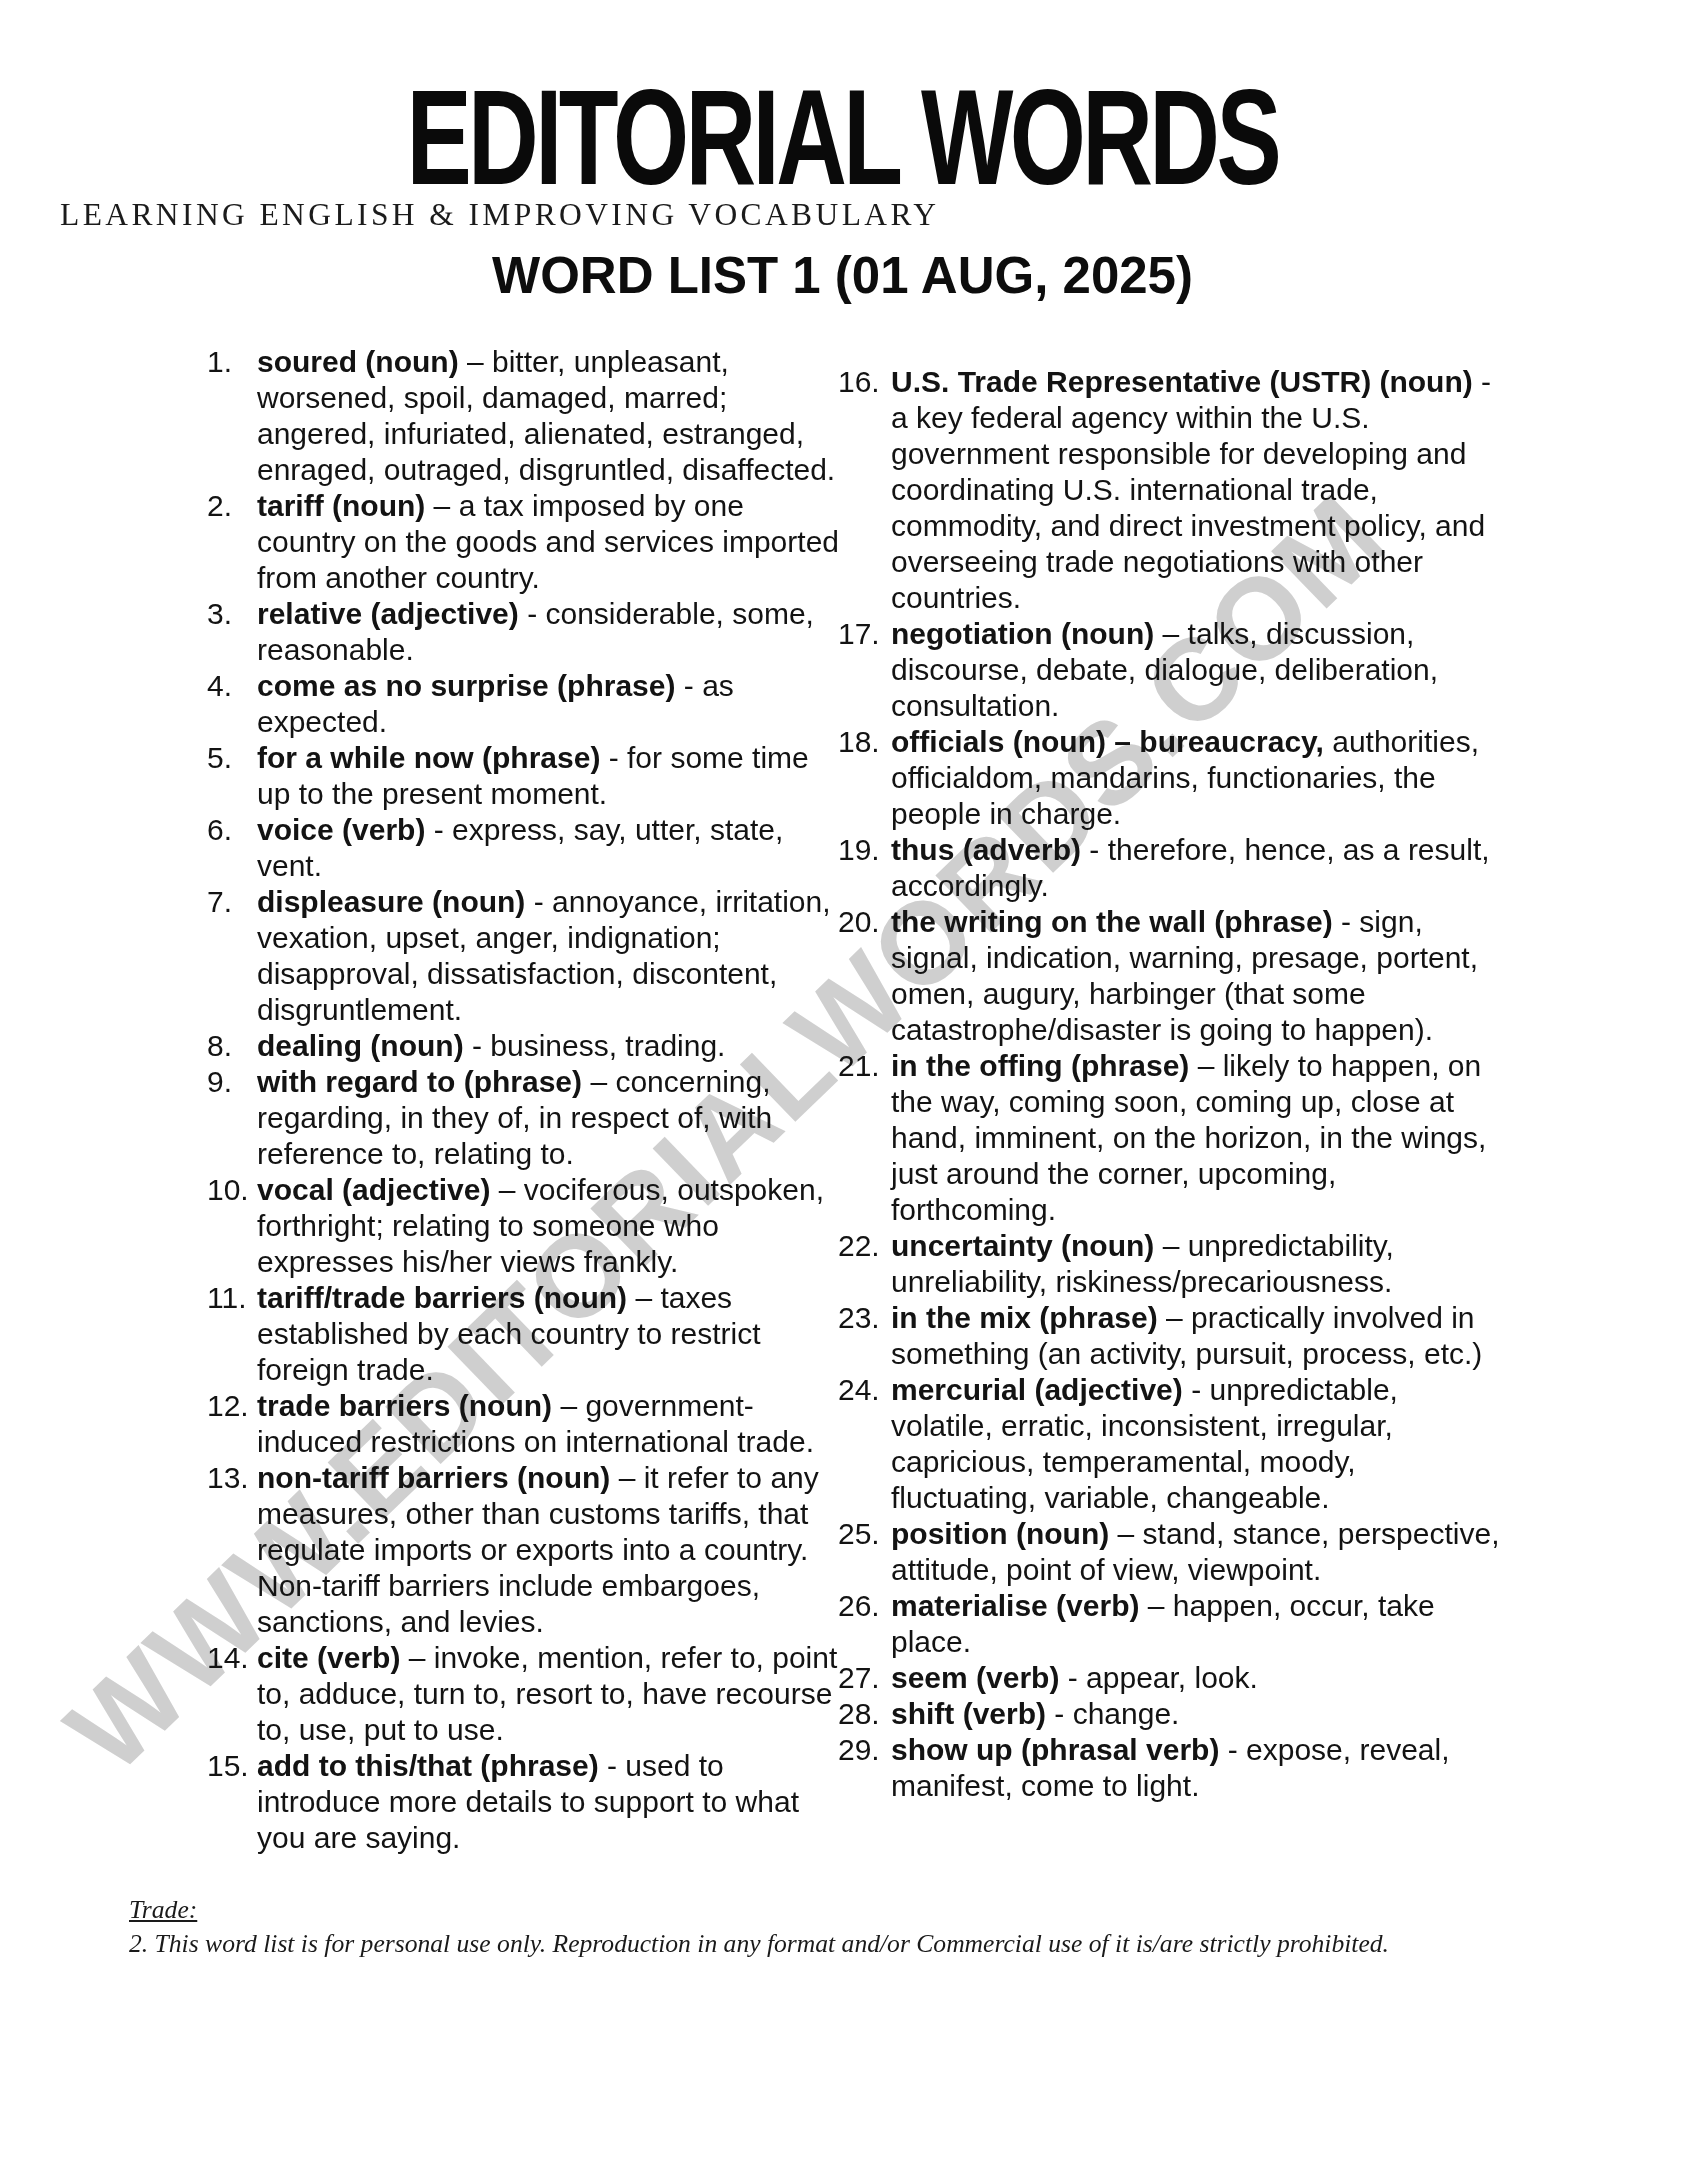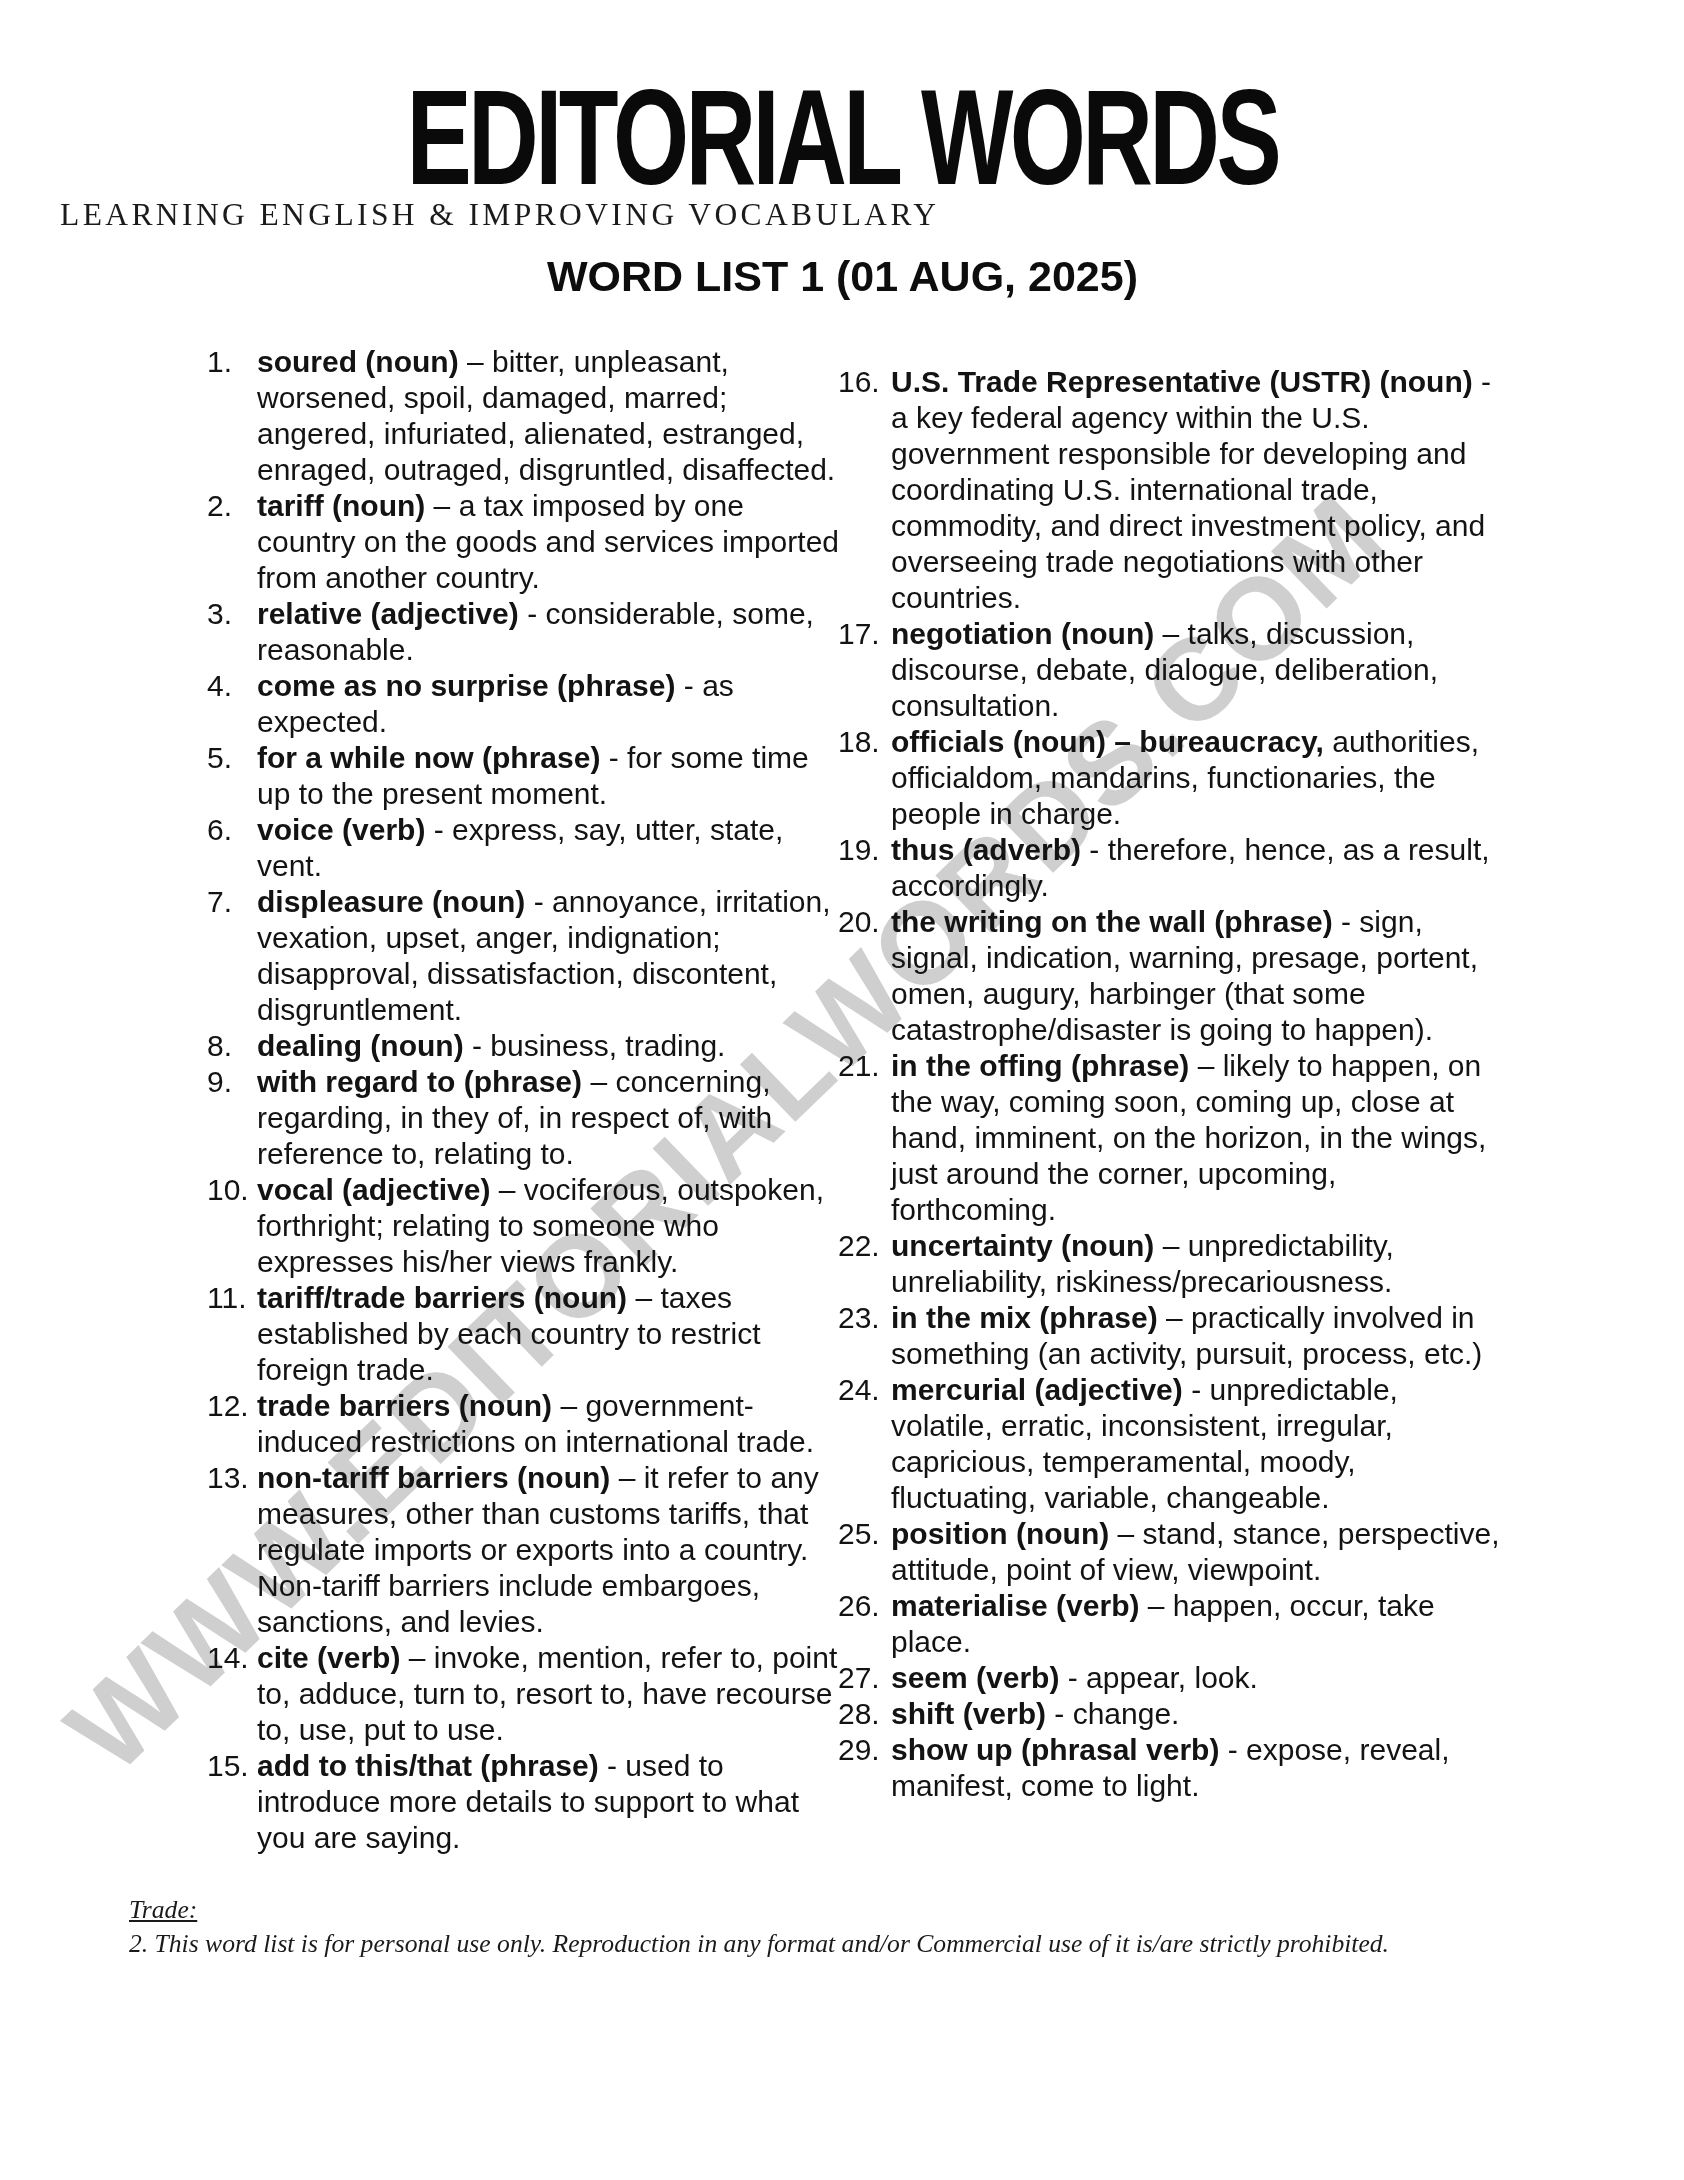--- a/index.html
+++ b/index.html
@@ -25,21 +25,21 @@
     letter-spacing:-5.1px;color:#0a0a0a;white-space:nowrap;
     transform:scale(0.72,1.0);transform-origin:50% 50%;
   }
   .tagline{
     position:absolute;top:198px;left:12px;width:100%;text-align:left;
     font-family:"Liberation Serif", serif;font-size:31.5px;line-height:34px;
     letter-spacing:3.4px;color:#1b1b1b;white-space:nowrap;padding-left:48px;
   }
   .title{
     position:absolute;top:248px;left:0;width:100%;text-align:center;
-    font-weight:bold;font-size:43px;line-height:56px;color:#0d0d0d;
+    font-weight:bold;font-size:51px;line-height:56px;color:#0d0d0d;
     letter-spacing:0px;
   }
   
   .col{position:absolute;top:344px;}
   .col-left{left:207px;width:641px;}
   .col-right{left:838px;width:668px;margin-top:20px;}
   ol.wordlist{list-style:none;margin:0;padding:0;font-size:30px;line-height:36px;}
   ol.wordlist li{position:relative;}
   .col-left li{padding-left:50px;}
   .col-right li{padding-left:53px;}

